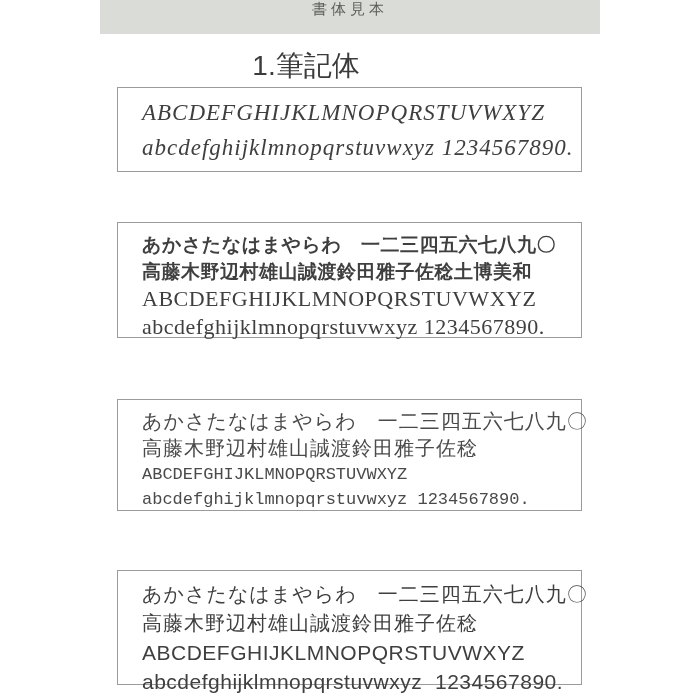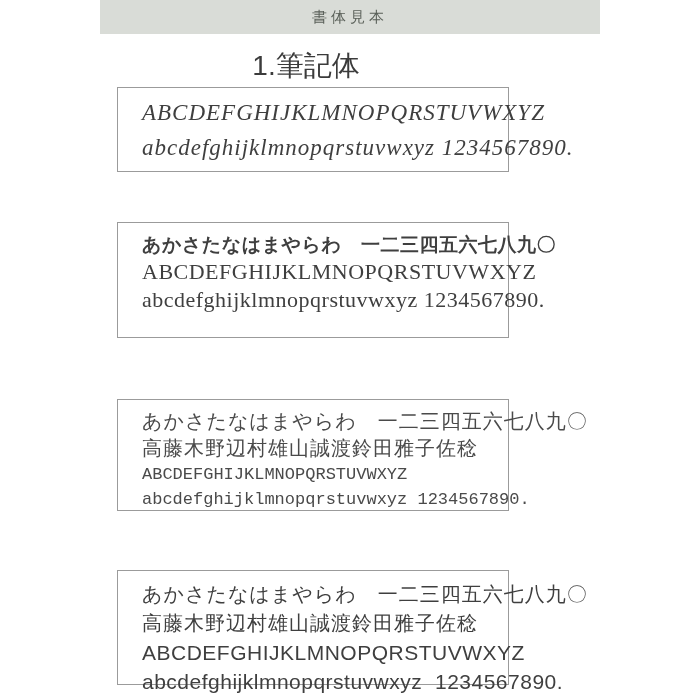--- a/index.html
+++ b/index.html
@@ -10,34 +10,34 @@
     --body-text:#3f3f3f;
     --box-border:#9b9b9b;
   }
   html,body{margin:0;padding:0;background:#fff;}
   .page{
     position:relative;width:700px;height:700px;background:var(--page-bg);
     overflow:hidden;font-family:"Liberation Sans",sans-serif;
   }
   .band{
     position:absolute;left:100px;top:0;width:500px;height:34px;
-    background:var(--header-bg);display:flex;align-items:center;justify-content:center;
+    background:var(--header-bg);display:flex;align-items:flex-start;justify-content:center;
   }
   .band .band-label{
     font-family:"Liberation Sans",sans-serif;font-size:15px;
     color:var(--header-text);letter-spacing:4px;
   }
   .sec-title{
     position:absolute;left:0;width:612px;margin:0;text-align:center;
     font-family:"Liberation Sans",sans-serif;font-weight:normal;
     font-size:28px;line-height:40px;color:var(--title-text);
   }
   .t1{top:46px}.t2{top:186px}.t3{top:356px}.t4{top:526px}
   .box{
-    position:absolute;left:117px;width:392px;box-sizing:border-box;
+    position:absolute;left:117px;width:465px;box-sizing:border-box;
     border:1px solid var(--box-border);background:#fff;
     padding-left:24px;color:var(--body-text);
   }
   .box .line{white-space:pre;}
   .box1{top:87px;height:85px;padding-top:7px;}
   .box2{top:222px;height:116px;padding-top:8px;}
   .box3{top:399px;height:112px;padding-top:8px;}
   .box4{top:570px;height:115px;padding-top:9px;}
   
   .script-line{
@@ -82,20 +82,21 @@
   </header>
 
   <h2 class="sec-title t1">1.筆記体</h2>
   <div class="box box1">
     <div class="line script-line">ABCDEFGHIJKLMNOPQRSTUVWXYZ</div>
     <div class="line script-line">abcdefghijklmnopqrstuvwxyz 1234567890.</div>
   </div>
 
   <div class="box box2">
     <div class="line kaisho-jp">あかさたなはまやらわ　一二三四五六七八九〇</div>
+    <div class="line kaisho-jp">高藤木野辺村雄山誠渡鈴田雅子佐稔土博美和</div>
     <div class="line kaisho-latin">ABCDEFGHIJKLMNOPQRSTUVWXYZ</div>
     <div class="line kaisho-latin">abcdefghijklmnopqrstuvwxyz 1234567890.</div>
   </div>
 
   <div class="box box3">
     <div class="line mincho-jp">あかさたなはまやらわ　一二三四五六七八九〇</div>
     <div class="line mincho-jp">高藤木野辺村雄山誠渡鈴田雅子佐稔</div>
     <div class="line mincho-latin">ABCDEFGHIJKLMNOPQRSTUVWXYZ</div>
     <div class="line mincho-latin">abcdefghijklmnopqrstuvwxyz 1234567890.</div>
   </div>

